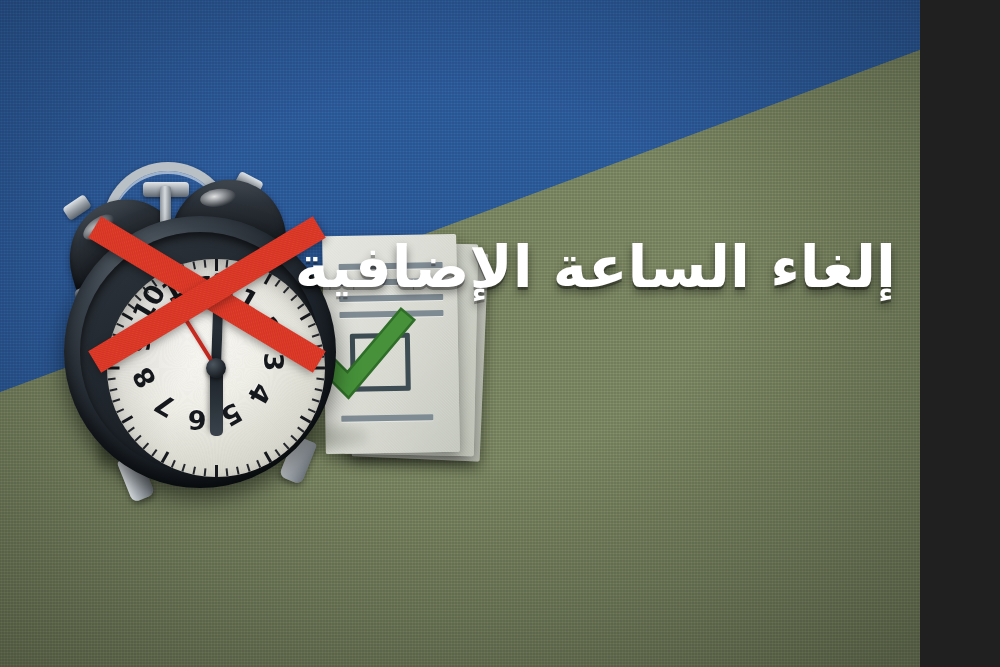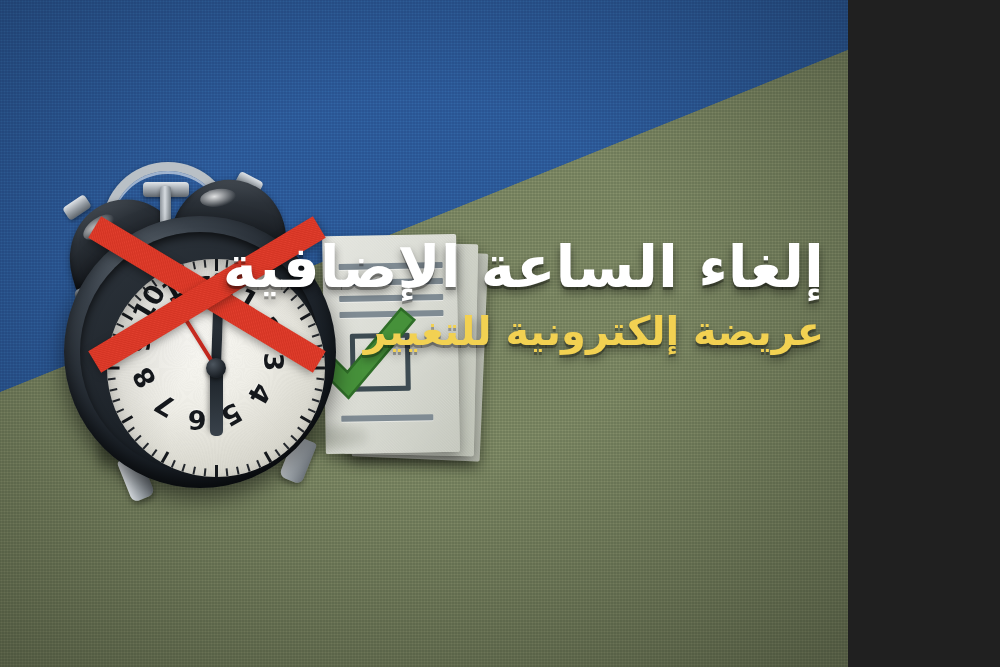--- a/index.html
+++ b/index.html
@@ -5,21 +5,21 @@
 <style>
   * { margin:0; padding:0; box-sizing:border-box; }
   html, body {
     width:1000px; height:667px;
     background:#202020; overflow:hidden;
     font-family:"DejaVu Sans", sans-serif;
   }
 
   #stage {
     position:relative;
-    width:848px; height:667px;
+    width:920px; height:667px;
     overflow:hidden;
     padding-left:26px;
   }
 
   
   .bg-base {
     position:absolute; inset:0;
     background:#7f8a66;
   }
   .bg-blue {
@@ -439,16 +439,15 @@
     <div class="bar a" style="background: rgb(227, 56, 38);">
         <div class="noise"></div>
       </div>
     <div class="bar b" style="background: rgb(227, 56, 38);">
         <div class="noise"></div>
       </div>
   </div>
 
   <div class="text-block">
     <div class="headline" style="color: rgb(255, 255, 255);">إلغاء الساعة الإضافية</div>
-    <div class="subline" style="color: rgb(242, 209, 82);">عريضة إلكترونية للتغيير</div>
   </div>
 
 </div>
 
 </body></html>

